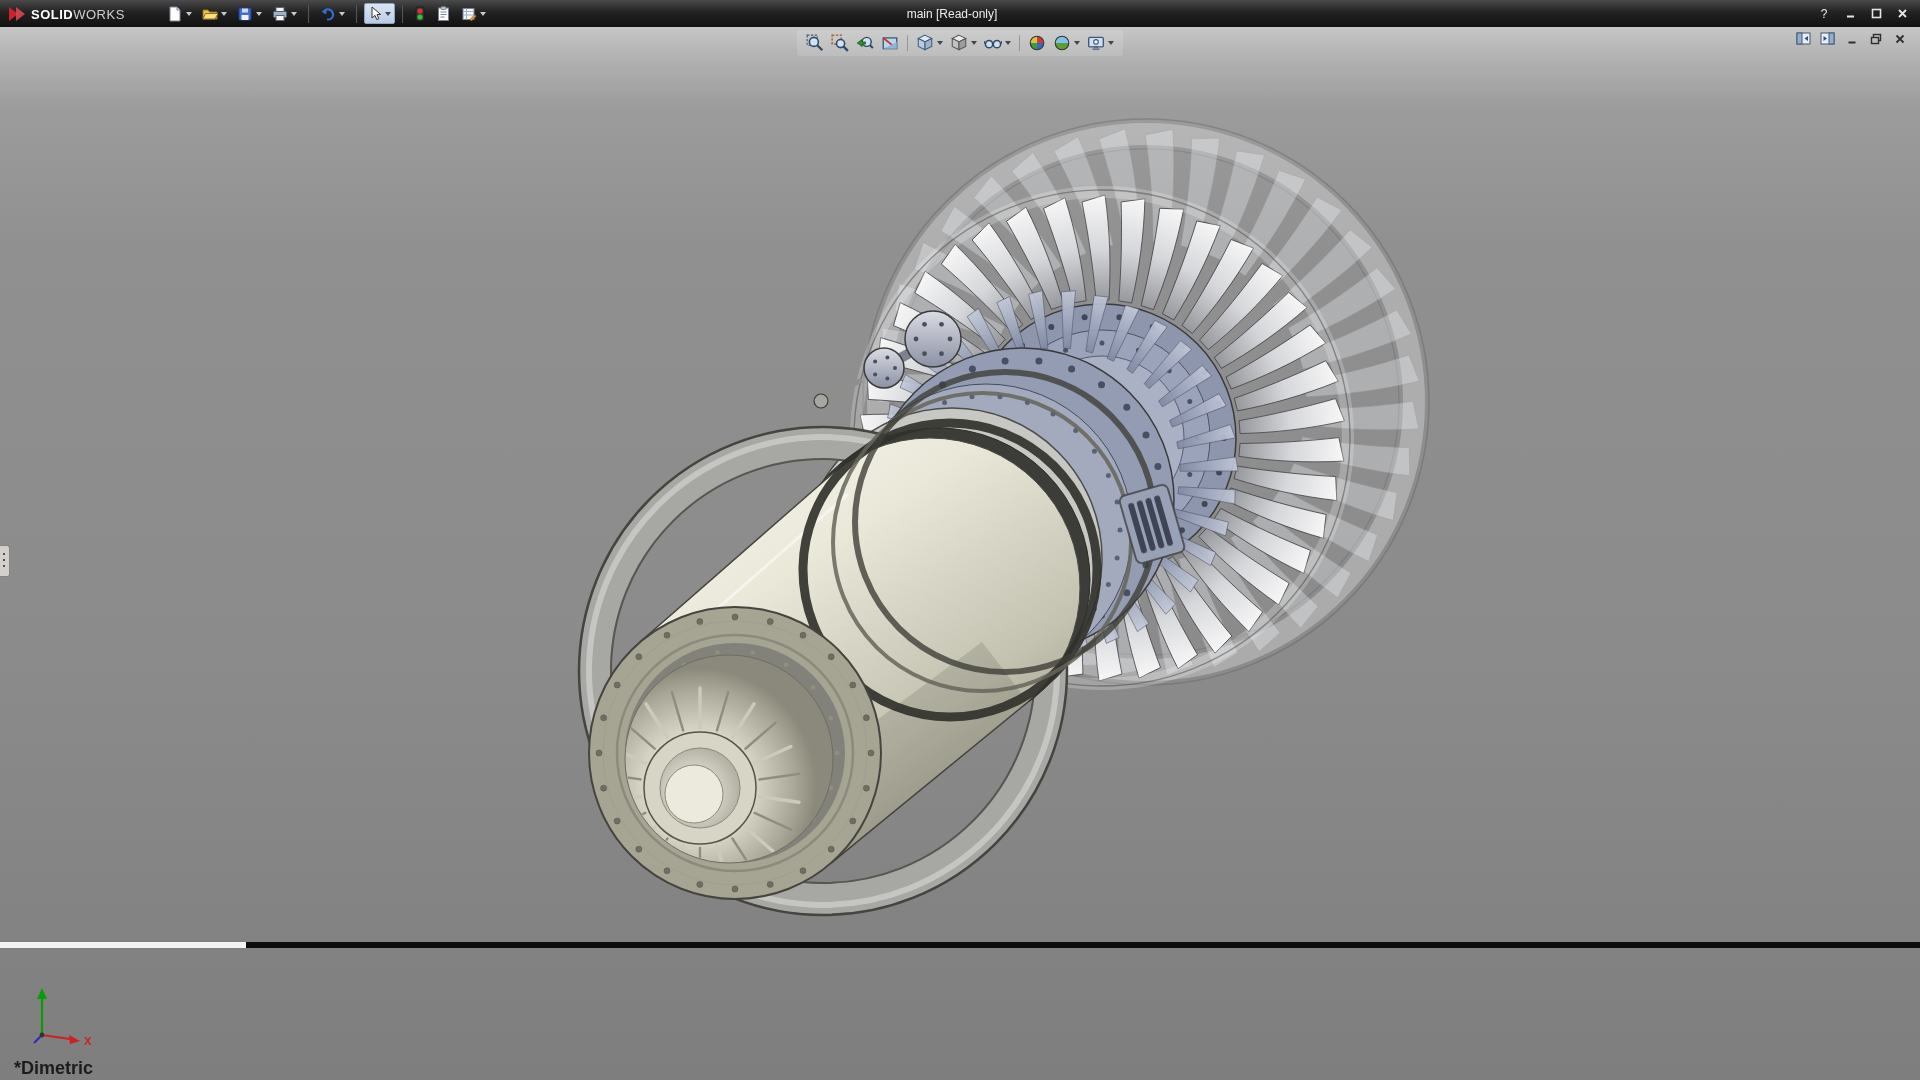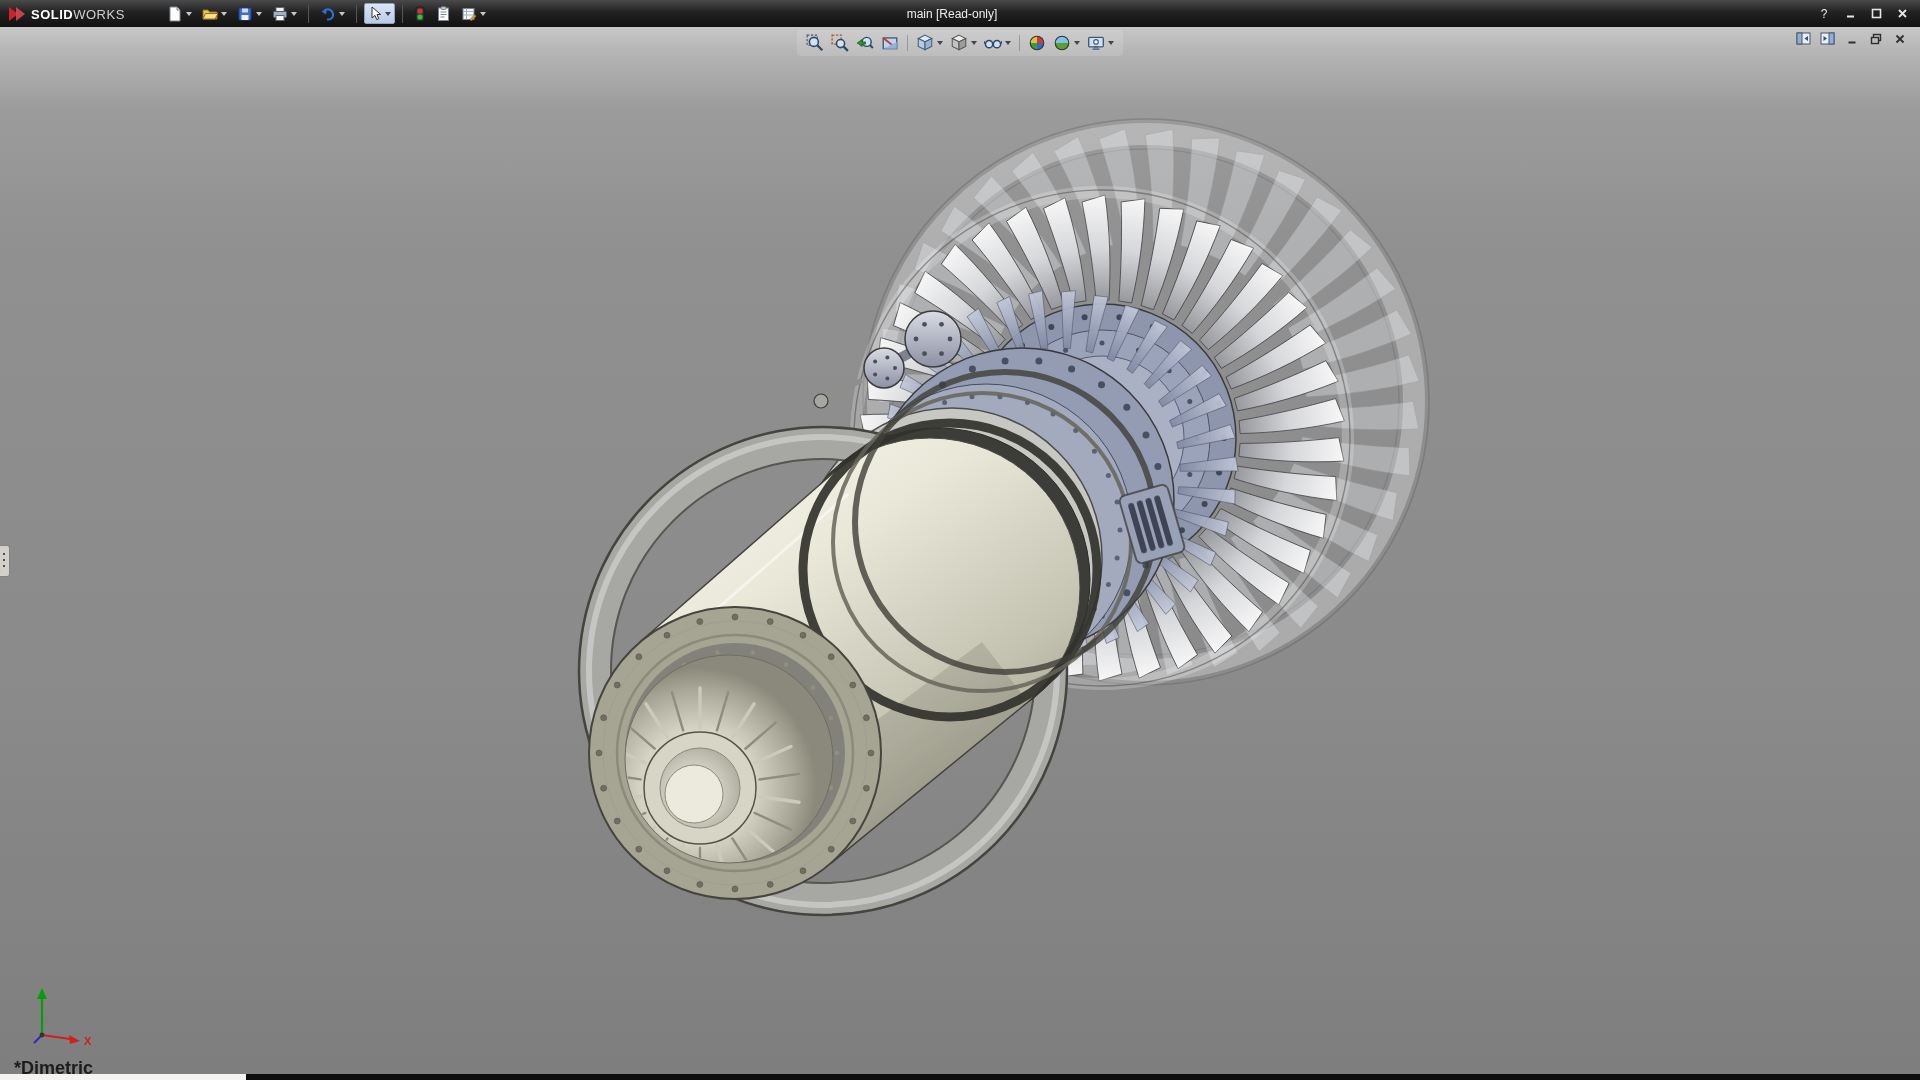--- a/index.html
+++ b/index.html
@@ -1,17 +1,17 @@
 <!DOCTYPE html>
 <html><head>
 <meta charset="utf-8">
 <style>
   html,body{margin:0;padding:0;width:1920px;height:1080px;overflow:hidden;
     font-family:"Liberation Sans",sans-serif;-webkit-font-smoothing:antialiased;}
-  .window{position:relative;width:1920px;height:1080px;background:#fde047;}
+  .window{position:relative;width:1920px;height:948px;background:#fde047;}
 
   
   .titlebar{position:absolute;top:0;left:0;width:100%;height:27px;z-index:20;
     background:linear-gradient(180deg,#4a4a4a 0%,#222 45%,#111 100%);
     display:flex;align-items:center;color:#e8e8e8;}
   .brand{display:flex;align-items:center;gap:5px;padding:0 14px 0 8px;height:100%;}
   .brand .b1{font-weight:bold;font-size:13px;letter-spacing:.5px;color:#fff;}
   .brand .b2{font-weight:normal;font-size:13px;letter-spacing:.5px;color:#cfcfcf;}
   .tb-std{display:flex;align-items:center;gap:2px;padding-left:24px;}
   .tbtn{display:flex;align-items:center;gap:2px;background:transparent;border:1px solid transparent;

